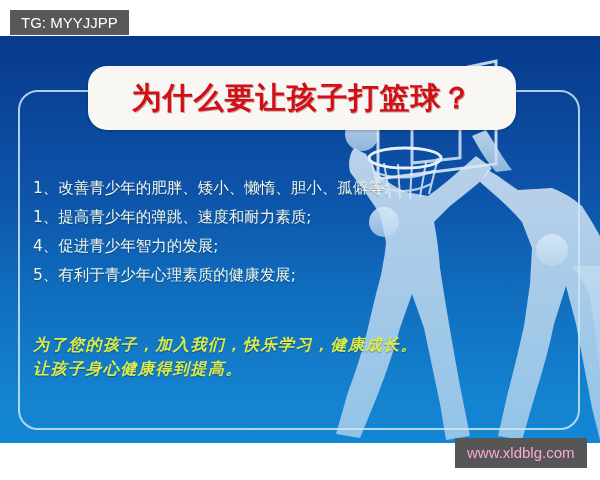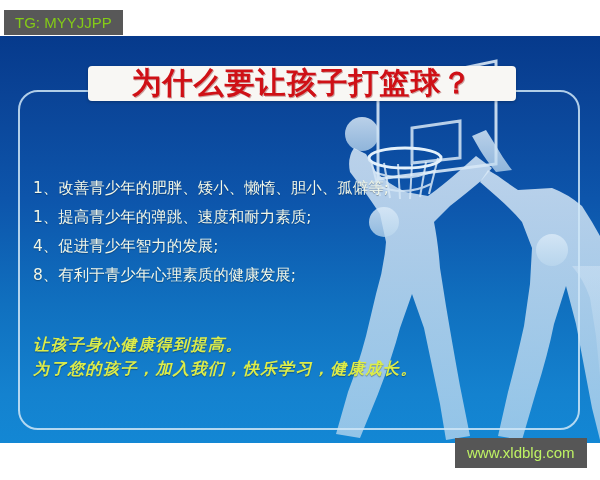--- a/index.html
+++ b/index.html
@@ -60,23 +60,23 @@
     box-sizing: border-box;
     opacity: 0.85;
   }
 
   
   #banner {
     position: absolute;
     left: 88px;
     top: 30px;
     width: 428px;
-    height: 35px;
+    height: 64px;
     background: #f8f7f4;
-    border-radius: 4px;
+    border-radius: 19px;
     display: flex;
     align-items: center;
     justify-content: center;
     box-shadow: 0 1px 3px rgba(0,0,0,0.25);
   }
   #banner-text {
     color: #cf1016;
     font-size: 30px;
     font-weight: bold;
     letter-spacing: 1px;
@@ -118,39 +118,39 @@
     font-weight: bold;
     font-style: italic;
     letter-spacing: 1.5px;
     white-space: nowrap;
     text-shadow: 0 1px 1px rgba(0,0,0,0.35);
   }
 
   
   #tg-badge {
     position: absolute;
-    left: 4px;
+    left: 10px;
     top: 10px;
     height: 25px;
     padding: 0 11px;
     background: #585858;
-    color: #84cc16;
+    color: #ffffff;
     font-size: 15px;
     line-height: 25px;
     white-space: nowrap;
     font-family: "Liberation Sans", sans-serif;
   }
   #watermark {
     position: absolute;
     left: 455px;
     top: 438px;
     height: 30px;
     padding: 0 12px;
     background: #565656;
-    color: #bef264;
+    color: #f9a8d4;
     font-size: 15px;
     line-height: 30px;
     white-space: nowrap;
     font-family: "Liberation Sans", sans-serif;
   }
 </style>
 </head>
 <body>
 
 <div id="stage">
@@ -213,26 +213,26 @@
     <div id="frame"></div>
 
     <div id="banner">
       <span id="banner-text">为什么要让孩子打篮球？</span>
     </div>
 
     <div id="list">
       <div class="list-row">1、改善青少年的肥胖、矮小、懒惰、胆小、孤僻等;</div>
       <div class="list-row">1、提高青少年的弹跳、速度和耐力素质;</div>
       <div class="list-row">4、促进青少年智力的发展;</div>
-      <div class="list-row">8、有利于青少年心理素质的健康发展;</div>
+      <div class="list-row">5、有利于青少年心理素质的健康发展;</div>
     </div>
 
     <div id="slogan">
+      <div class="slogan-row">为了您的孩子，加入我们，快乐学习，健康成长。</div>
       <div class="slogan-row">让孩子身心健康得到提高。</div>
-      <div class="slogan-row">为了您的孩子，加入我们，快乐学习，健康成长。</div>
     </div>
 
   </div>
 
   <div id="tg-badge">TG: MYYJJPP</div>
   <div id="watermark">www.xldblg.com</div>
 
 </div>
 
 </body></html>

